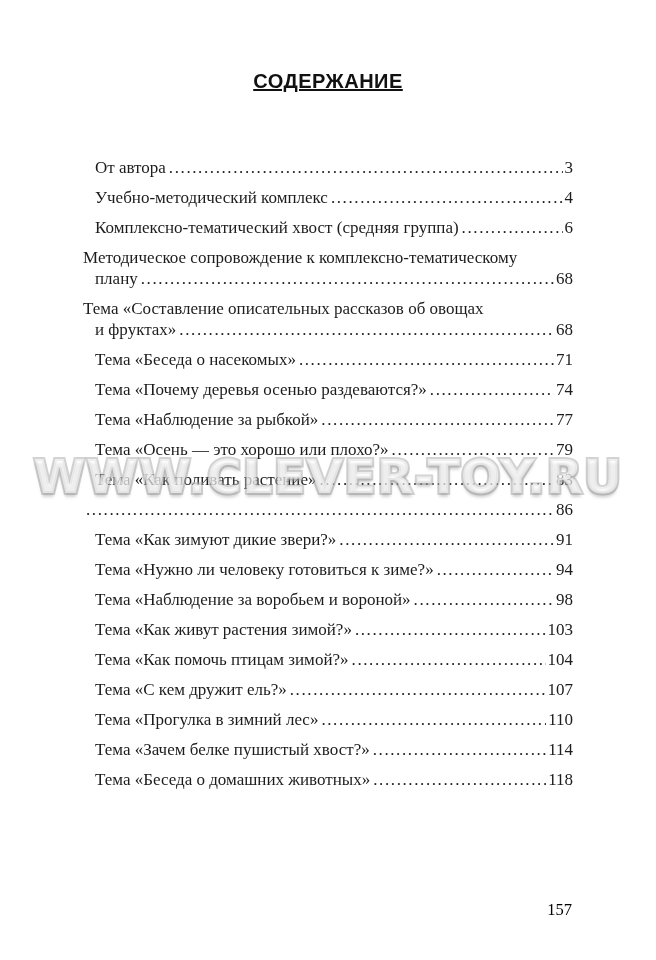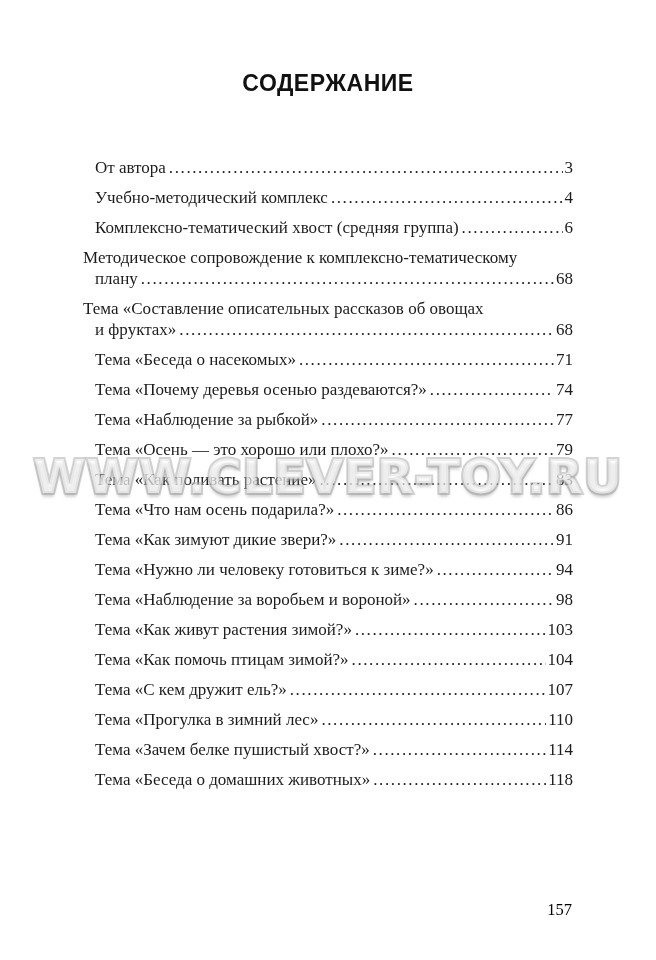--- a/index.html
+++ b/index.html
@@ -17,23 +17,24 @@
     color: #1c1c1c;
   }
   .doc-title {
     position: absolute;
     top: 70px;
     left: 0;
     width: 100%;
     text-align: center;
     font-family: "Liberation Sans", sans-serif;
     font-weight: bold;
-    font-size: 23px;
+    font-size: 20px;
     letter-spacing: 0.5px;
     color: #111111;
+    text-decoration: underline;
   }
   .toc {
     position: absolute;
     top: 157px;
     left: 83px;
     width: 490px;
   }
   .entry {
     font-size: 17px;
     line-height: 21px;
@@ -162,21 +163,20 @@
       </div>
       <div class="entry">
         <div class="row">
           <span class="label">Тема «Как поливать растение»</span>
           <span class="dots"></span>
           <span class="pageno">83</span>
         </div>
       </div>
       <div class="entry">
         <div class="row">
-          <span class="label">Тема «Что нам осень подарила?»</span>
           <span class="dots"></span>
           <span class="pageno">86</span>
         </div>
       </div>
       <div class="entry">
         <div class="row">
           <span class="label">Тема «Как зимуют дикие звери?»</span>
           <span class="dots"></span>
           <span class="pageno">91</span>
         </div>

